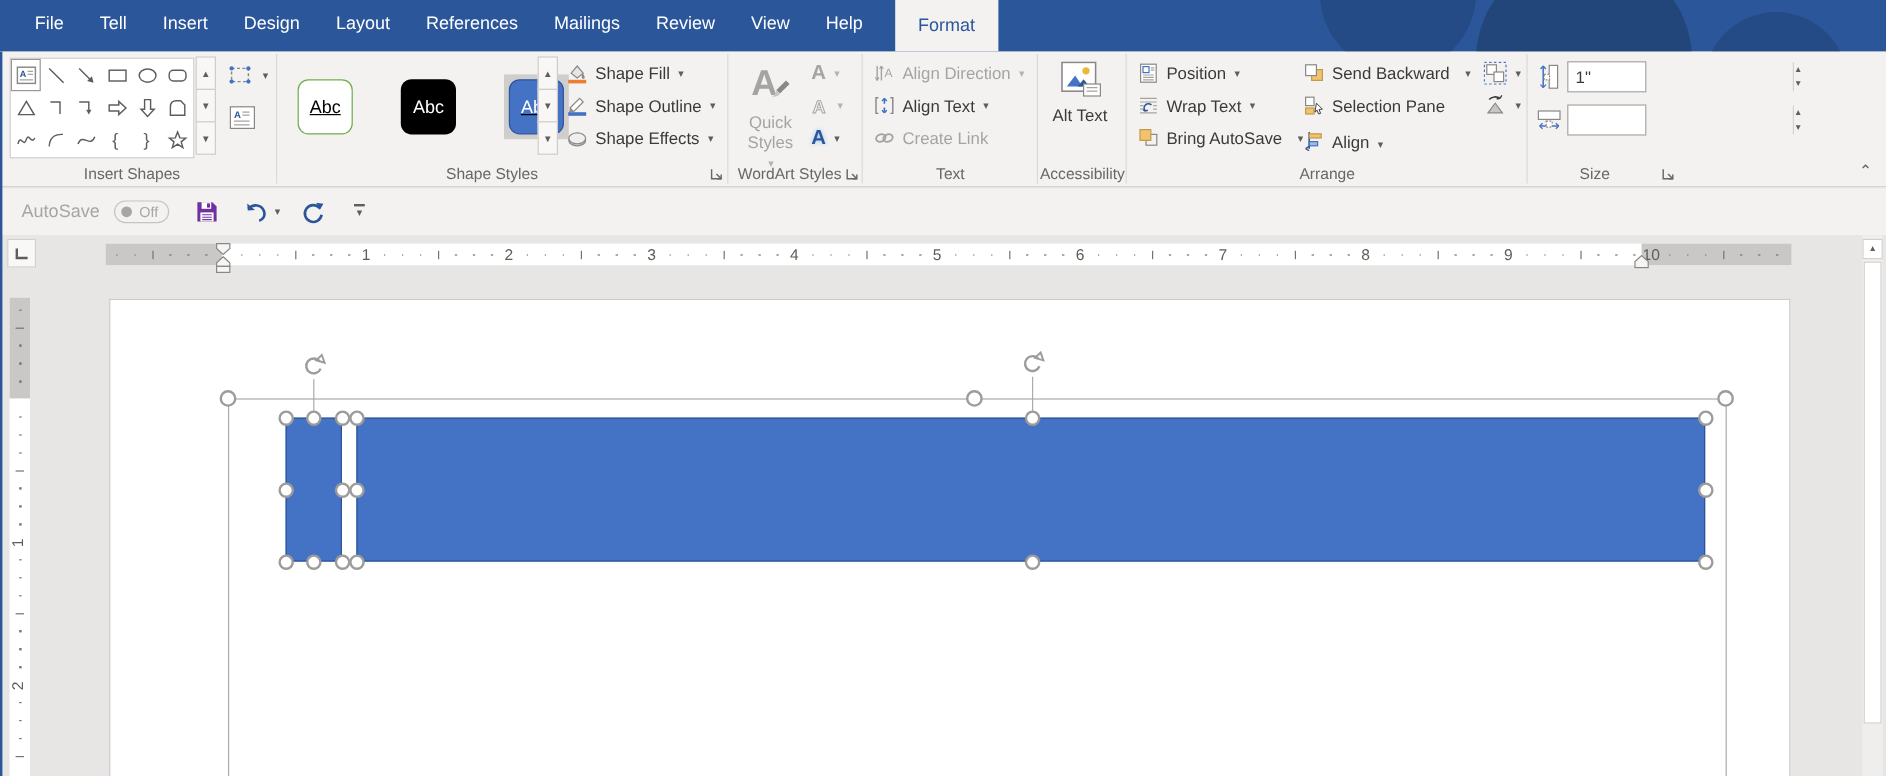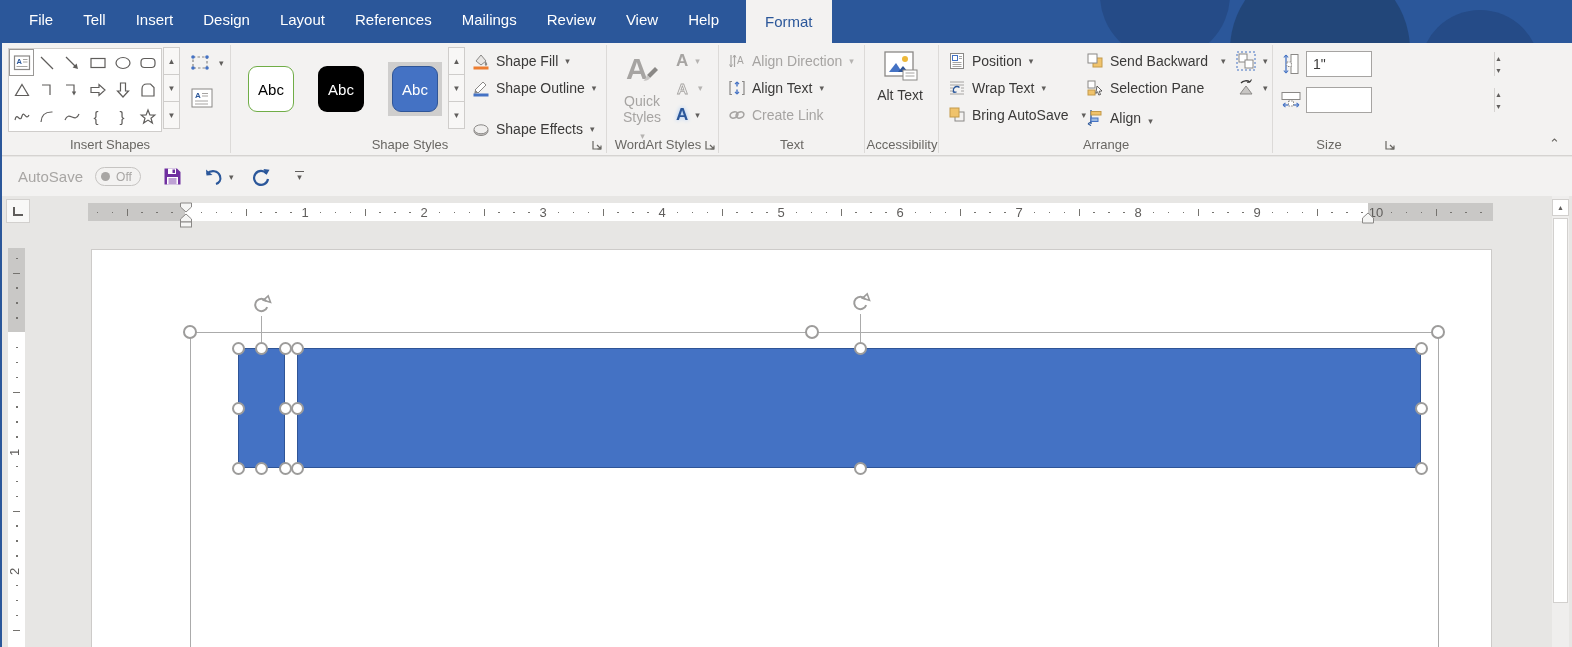--- a/index.html
+++ b/index.html
@@ -226,21 +226,21 @@
   <div class="rbtn" style="left:190px; top:44px;">
     <svg width="24" height="22" viewBox="0 0 24 22">
       <rect x="2" y="2" width="20" height="18" fill="#fff" stroke="#8a8886"></rect>
       <text x="5" y="11" font-size="8" fill="#2b579a" font-weight="bold">A</text>
       <path d="M12 6.5 h6 M12 9 h6 M5 14 h13 M5 17 h13" stroke="#a6a4a2" stroke-width="1"></path>
     </svg>
   </div>
   <div class="glabel" style="left:0; width:220px;">Insert Shapes</div>
   <div class="gsep" style="left:230px;"></div>
 
-  <div class="abs" style="left:248px; top:19px; display:flex; align-items:center; gap:24px;">
+  <div class="abs" style="left:248px; top:19px; display:flex; align-items:center; gap:40px;text-decoration:underline;">
     <div class="abc" style="background:#fff; border:1.5px solid #70ad47; color:#000;">Abc</div>
     <div class="abc" style="background:#000; color:#fff;">Abc</div>
     <div class="abc-sel-wrap">
       <div class="abc" style="background:#4472c4; border:1px solid #2f5597; color:#fff;">Abc</div>
     </div>
   </div>
   <div class="mini-scroll" style="left:448px; top:5px;">
     <div>▲</div>
     <div>▼</div>
     <div>▼</div>
@@ -256,21 +256,21 @@
   </div>
   <div class="rbtn" style="left:472px; top:34px;">
     <svg width="18" height="18" viewBox="0 0 18 18">
       <path d="M3 11 L11 3 L14 6 L6 14 Z" fill="#fff" stroke="#8a8886"></path>
       <path d="M3 11 L6 14 L2.2 14.8 Z" fill="#8a8886"></path>
       <rect x="1.5" y="14.5" width="15" height="3" fill="#4472c4"></rect>
     </svg>
     <span>Shape Outline</span>
       <span class="caret">▾</span>
   </div>
-  <div class="rbtn" style="left:472px; top:75px;justify-content:flex-end;">
+  <div class="rbtn" style="left:472px; top:61px;justify-content:flex-end;">
     <svg width="18" height="18" viewBox="0 0 18 18">
       <ellipse cx="9" cy="11" rx="7" ry="4.5" fill="#c8c6c4" stroke="#8a8886"></ellipse>
       <ellipse cx="9" cy="9.3" rx="7" ry="4.5" fill="#f0efee" stroke="#8a8886"></ellipse>
     </svg>
     <span>Shape Effects</span>
       <span class="caret">▾</span>
   </div>
   <div class="glabel" style="left:240px; width:340px;">Shape Styles</div>
   <svg class="launcher" style="left:591px;" viewBox="0 0 12 12">
     <path d="M2 2 v8 h8" fill="none" stroke="#696763" stroke-width="1.2"></path>

